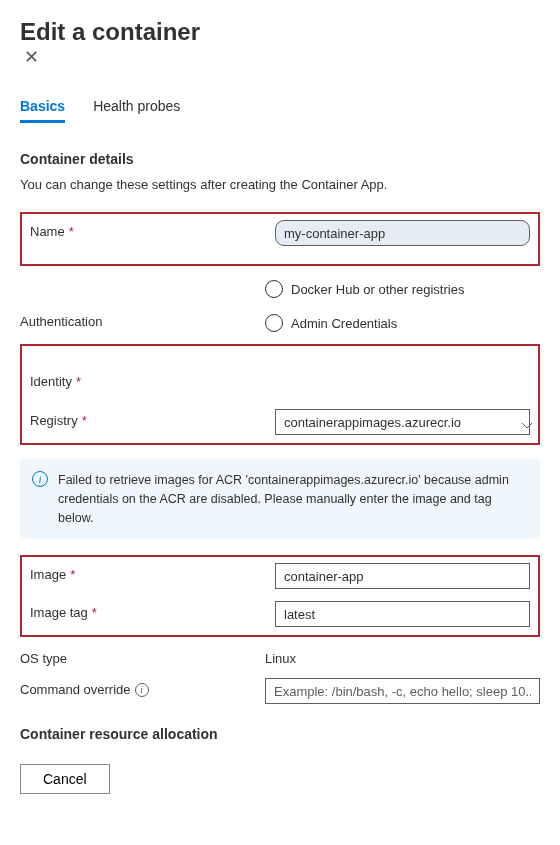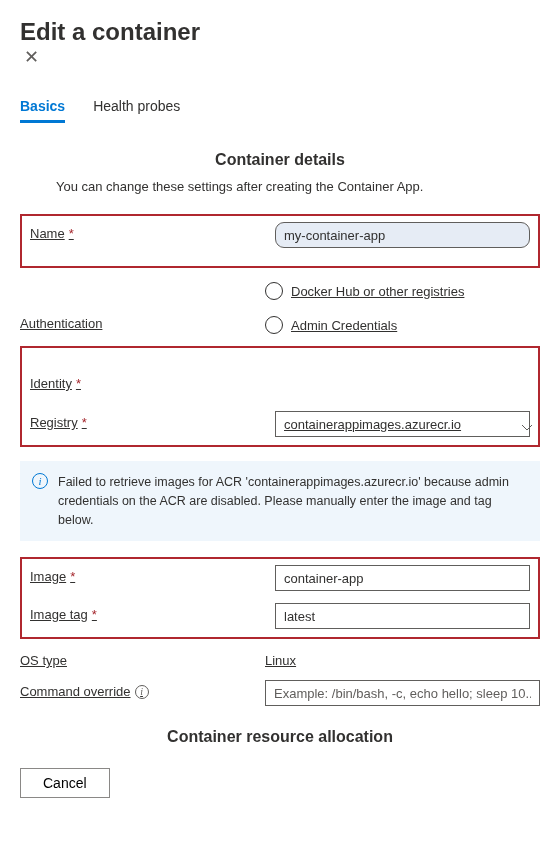--- a/index.html
+++ b/index.html
@@ -42,36 +42,33 @@
       font-size: 14px;
       color: #323130;
     }
     .tab.active {
       color: #0078d4;
       font-weight: 600;
       border-bottom: 3px solid #0078d4;
     }
     .section-title {
       font-weight: 600;
-      font-size: 16px;
+      font-size: 14px;
       margin-bottom: 10px;
       color: #323130;
-      text-align: center;
     }
     .section-desc {
       font-size: 13px;
       color: #323130;
       margin-bottom: 20px;
-      margin-left: 36px;
     }
     .form-row {
       display: flex;
       align-items: flex-start;
       margin-bottom: 12px;
-      text-decoration: underline;
     }
     .form-label {
       width: 245px;
       flex-shrink: 0;
       font-size: 13px;
       color: #323130;
       padding-top: 4px;
       display: flex;
       align-items: center;
       gap: 4px;

